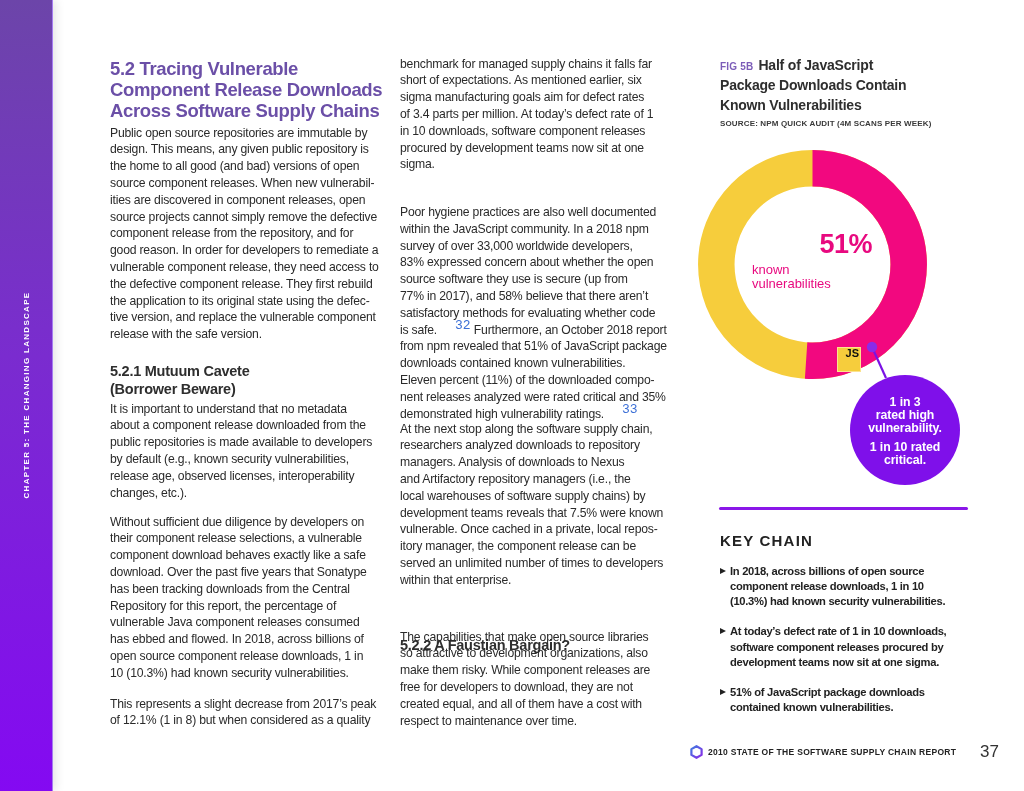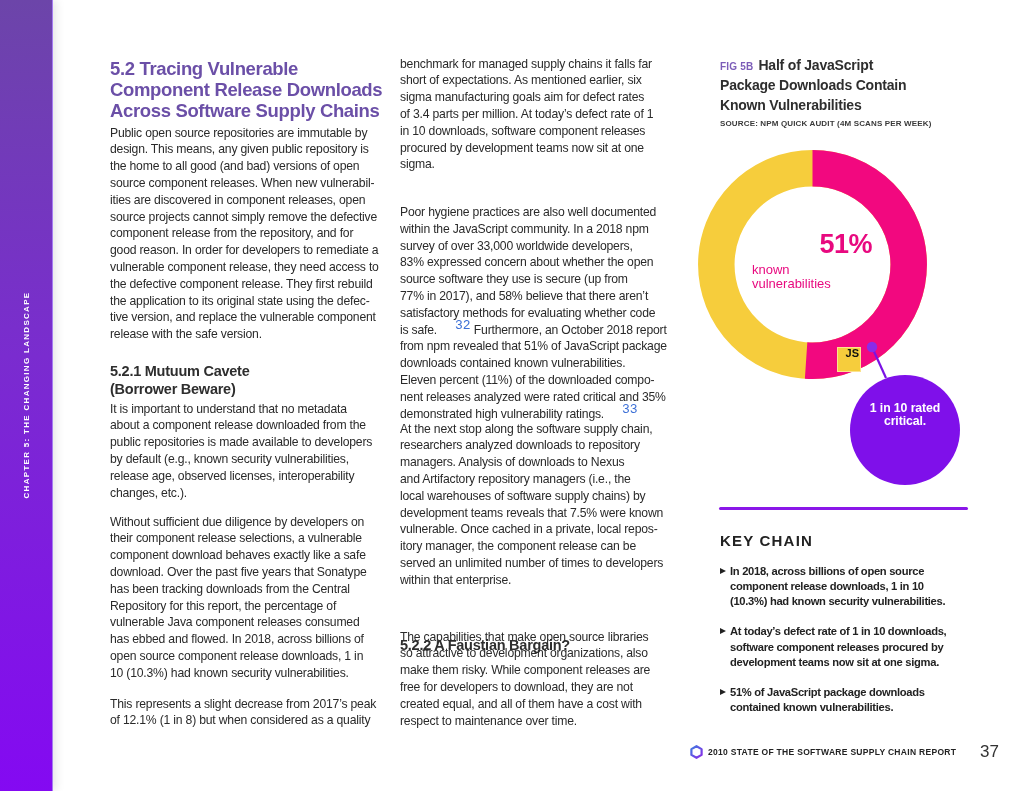--- a/index.html
+++ b/index.html
@@ -159,20 +159,23 @@
 </svg>
 
 <div class="abs center-value">51%</div>
 <div class="abs center-sub">known
 vulnerabilities</div>
 <div class="abs js-logo">
     <span>JS</span>
   </div>
 
 <div class="abs callout">
+  <div class="callout-line">1 in 3
+rated high
+vulnerability.</div>
   <div class="callout-line2">1 in 10 rated
 critical.</div>
 </div>
 
 <div class="abs divider"></div>
 <div class="abs col3 kp-title">KEY CHAIN</div>
 
 <div class="abs kp-item" style="top:564px;">
   <span class="kp-tri"></span>
   <span class="kp-text">In 2018, across billions of open source

